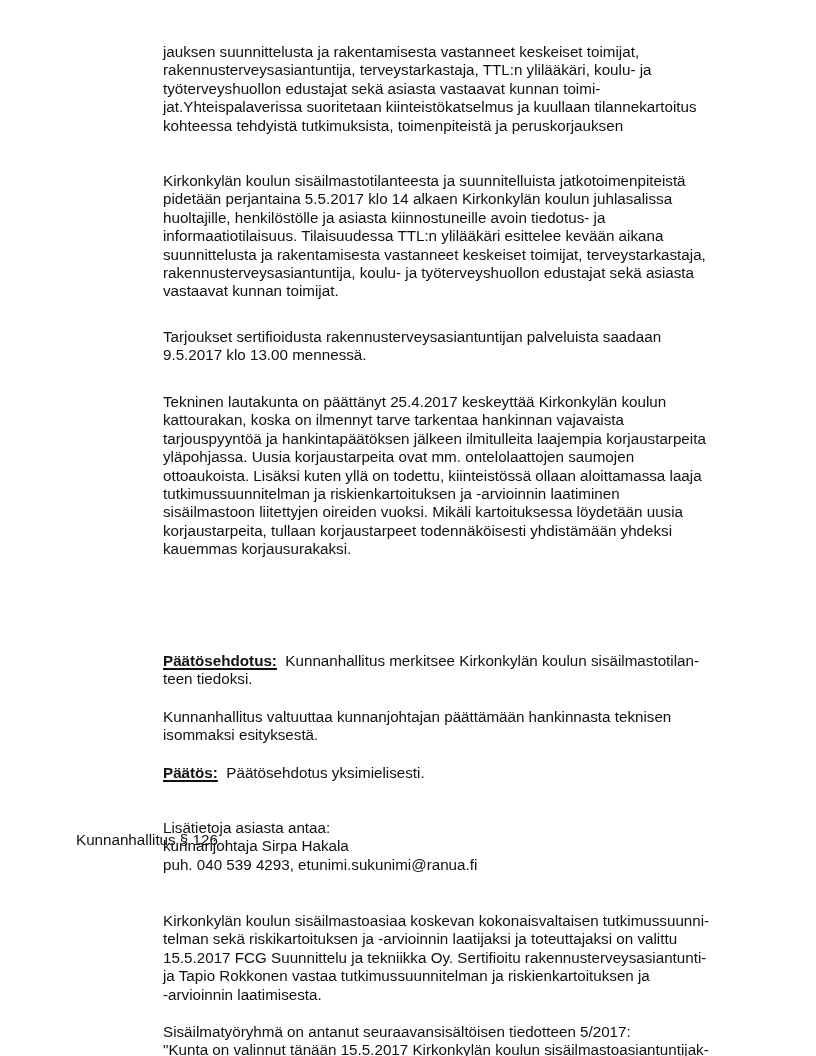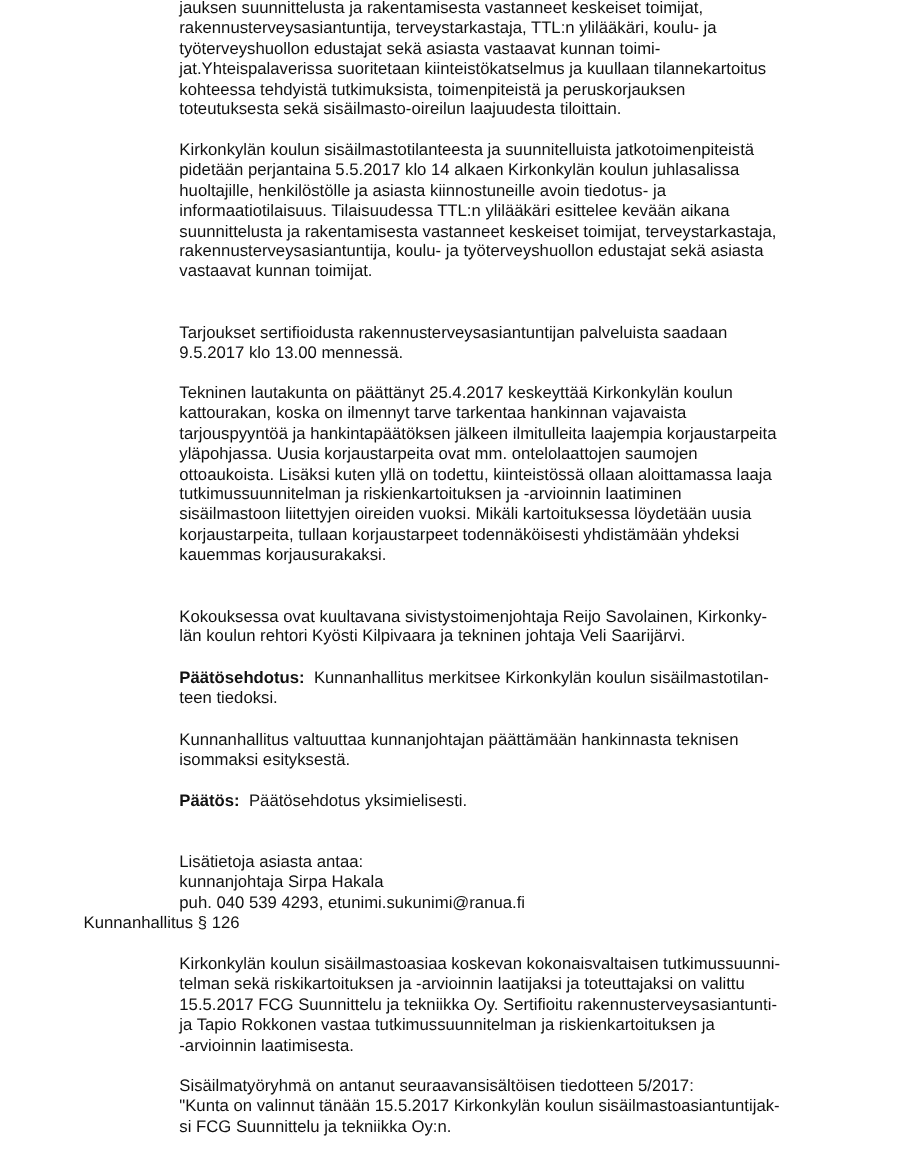--- a/index.html
+++ b/index.html
@@ -1,70 +1,65 @@
 <!DOCTYPE html>
 <html><head>
 <meta charset="utf-8">
 <style>
   html, body { margin: 0; padding: 0; background: #ffffff; }
   body {
     width: 816px; height: 1056px; position: relative; overflow: hidden;
     font-family: "Liberation Sans", sans-serif; font-size: 15.2px; color: #111111;
   }
   .page { position: absolute; left: 0; top: 0; width: 816px; height: 1056px; }
-  .block { position: absolute; left: 163px; width: 600px; }
+  .block { position: absolute; left: 163px; width: 600px; margin-top: 44px; }
   .line { height: 18.4px; line-height: 18.4px; white-space: nowrap; }
-  .heading-label { font-weight: bold; text-underline-offset: 2px; text-decoration-thickness: 2px; text-align: center; }
+  .heading-label { font-weight: bold; text-decoration: underline; text-underline-offset: 2px; text-decoration-thickness: 2px; text-align: center; }
   .section-title { position: absolute; left: 76px; text-align: right; }
 </style>
 </head>
 <body>
 
 <div class="page">
 
   <div class="block" style="top:-1px">
     <div class="line">jauksen suunnittelusta ja rakentamisesta vastanneet keskeiset toimijat,</div>
     <div class="line">rakennusterveysasiantuntija, terveystarkastaja, TTL:n ylilääkäri, koulu- ja</div>
     <div class="line">työterveyshuollon edustajat sekä asiasta vastaavat kunnan toimi-</div>
     <div class="line">jat.Yhteispalaverissa suoritetaan kiinteistökatselmus ja kuullaan tilannekartoitus</div>
     <div class="line">kohteessa tehdyistä tutkimuksista, toimenpiteistä ja peruskorjauksen</div>
-    <div class="line">toteutuksesta sekä sisäilmasto-oireilun laajuudesta tiloittain.</div>
   </div>
 
   <div class="block" style="top:128px">
     <div class="line">Kirkonkylän koulun sisäilmastotilanteesta ja suunnitelluista jatkotoimenpiteistä</div>
     <div class="line">pidetään perjantaina 5.5.2017 klo 14 alkaen Kirkonkylän koulun juhlasalissa</div>
     <div class="line">huoltajille, henkilöstölle ja asiasta kiinnostuneille avoin tiedotus- ja</div>
     <div class="line">informaatiotilaisuus. Tilaisuudessa TTL:n ylilääkäri esittelee kevään aikana</div>
     <div class="line">suunnittelusta ja rakentamisesta vastanneet keskeiset toimijat, terveystarkastaja,</div>
     <div class="line">rakennusterveysasiantuntija, koulu- ja työterveyshuollon edustajat sekä asiasta</div>
     <div class="line">vastaavat kunnan toimijat.</div>
   </div>
 
-  <div class="block" style="top:294px">
+  <div class="block" style="top:284px">
     <div class="line">Tarjoukset sertifioidusta rakennusterveysasiantuntijan palveluista saadaan</div>
     <div class="line">9.5.2017 klo 13.00 mennessä.</div>
   </div>
 
   <div class="block" style="top:349px">
     <div class="line">Tekninen lautakunta on päättänyt 25.4.2017 keskeyttää Kirkonkylän koulun</div>
     <div class="line">kattourakan, koska on ilmennyt tarve tarkentaa hankinnan vajavaista</div>
     <div class="line">tarjouspyyntöä ja hankintapäätöksen jälkeen ilmitulleita laajempia korjaustarpeita</div>
     <div class="line">yläpohjassa. Uusia korjaustarpeita ovat mm. ontelolaattojen saumojen</div>
     <div class="line">ottoaukoista. Lisäksi kuten yllä on todettu, kiinteistössä ollaan aloittamassa laaja</div>
     <div class="line">tutkimussuunnitelman ja riskienkartoituksen ja -arvioinnin laatiminen</div>
     <div class="line">sisäilmastoon liitettyjen oireiden vuoksi.  Mikäli kartoituksessa löydetään uusia</div>
     <div class="line">korjaustarpeita, tullaan korjaustarpeet todennäköisesti yhdistämään yhdeksi</div>
     <div class="line">kauemmas korjausurakaksi.</div>
   </div>
 
-  <div class="block" style="top:552px">
-    <div class="line">Kokouksessa ovat kuultavana sivistystoimenjohtaja Reijo Savolainen, Kirkonky-</div>
-    <div class="line">län koulun rehtori Kyösti Kilpivaara ja tekninen johtaja Veli Saarijärvi.</div>
-  </div>
 
   <div class="block" style="top:608px">
     <div class="line">
       <span class="heading-label">Päätösehdotus:</span><span style="white-space:pre">  Kunnanhallitus merkitsee Kirkonkylän koulun sisäilmastotilan-</span>
     </div>
     <div class="line">teen tiedoksi.</div>
   </div>
 
   <div class="block" style="top:664px">
     <div class="line">Kunnanhallitus valtuuttaa kunnanjohtajan päättämään hankinnasta teknisen</div>

